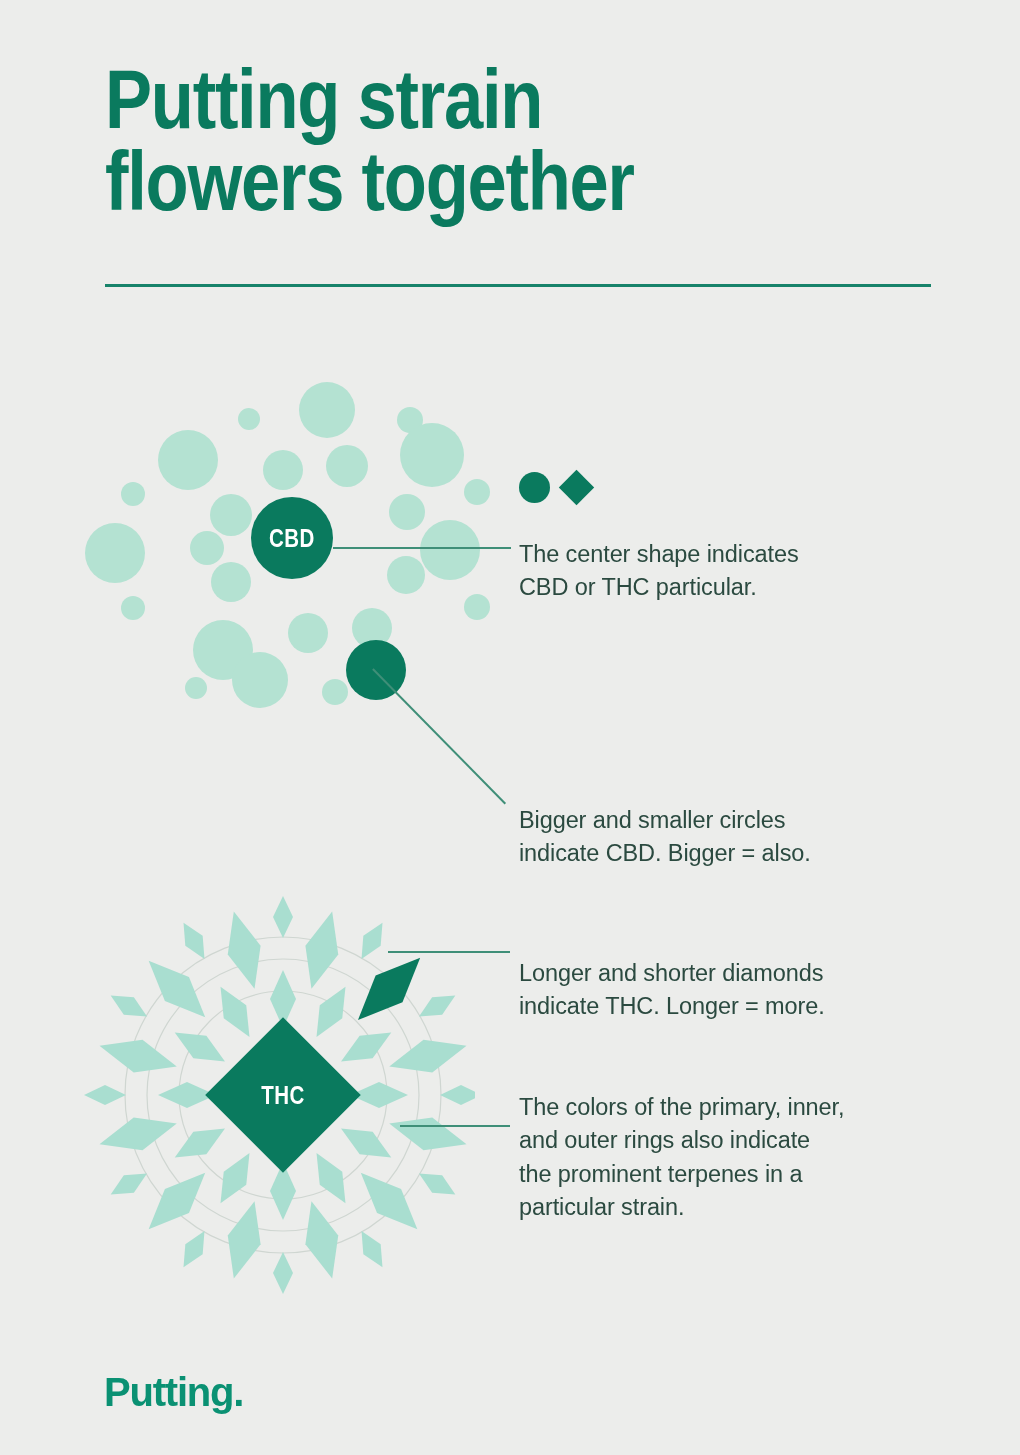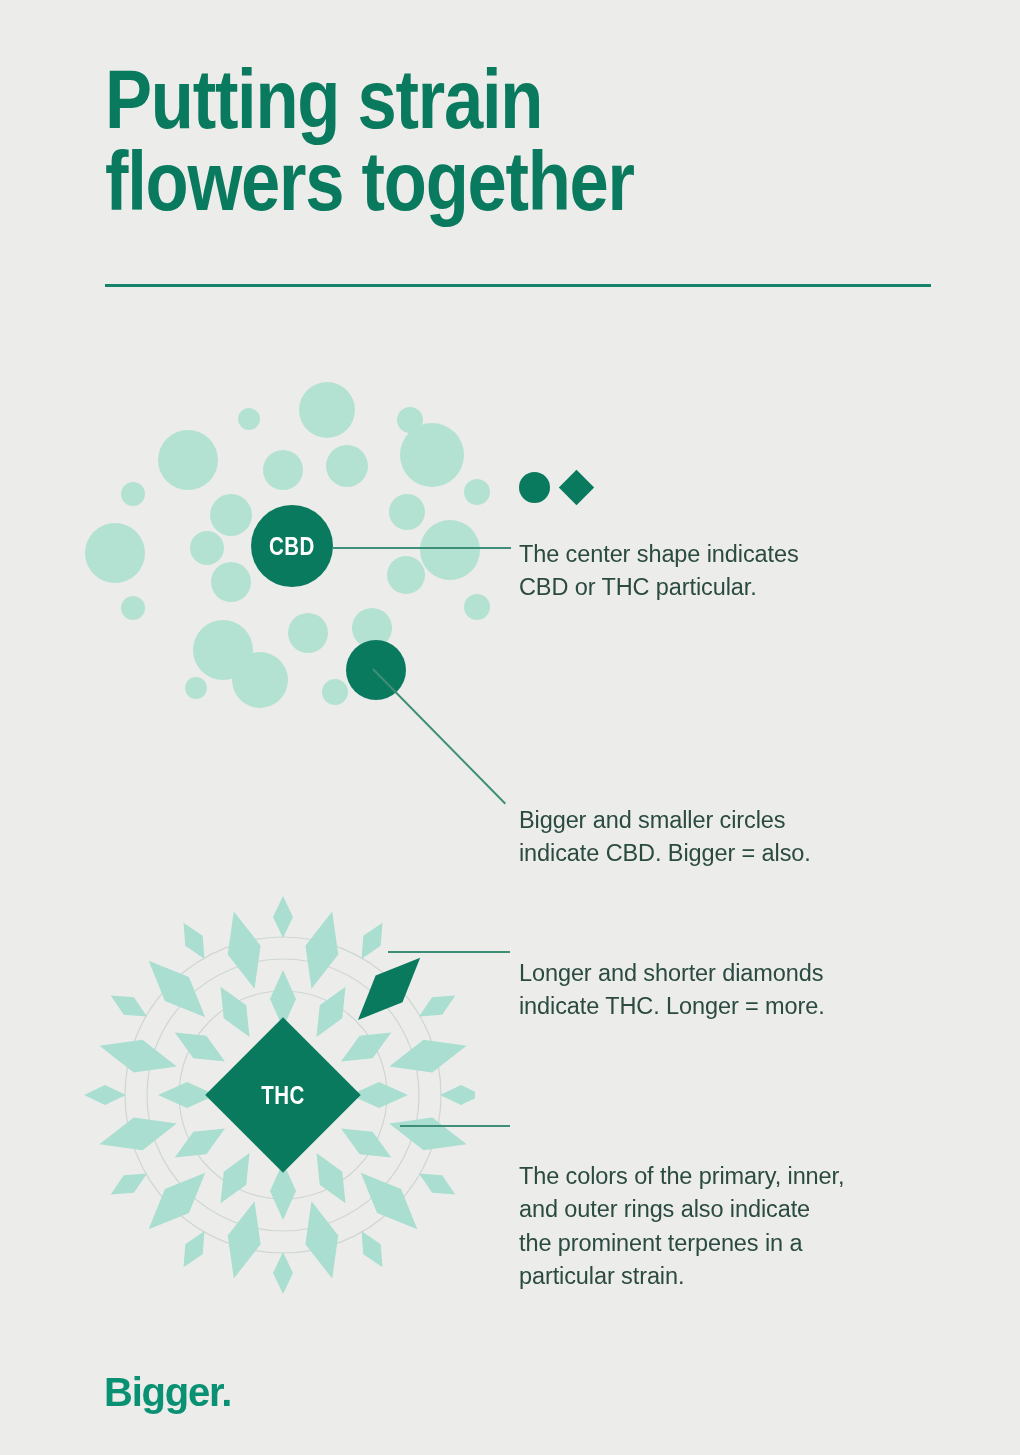--- a/index.html
+++ b/index.html
@@ -140,21 +140,21 @@
     width: 430px;
     color: #2b4a40;
     font-size: 23.5px;
     line-height: 1.42;
     white-space: pre-line;
     letter-spacing: -0.1px;
   }
   .note-1 { left: 519px; top: 538px; }
   .note-2 { left: 519px; top: 804px; }
   .note-3 { left: 519px; top: 937px; margin-top: 20px; }
-  .note-4 { left: 519px; top: 1160px; }
+  .note-4 { left: 519px; top: 1091px; }
 
   
   .logo {
     position: absolute;
     left: 104px;
     top: 1370px;
     font-size: 40px;
     font-weight: bold;
     color: #0a9173;
     letter-spacing: -1.2px;
@@ -189,21 +189,21 @@
       <div class="dot" style="left: 302px; top: 186px; width: 38px; height: 38px;"></div>
       <div class="dot" style="left: 36px; top: 226px; width: 24px; height: 24px;"></div>
       <div class="dot" style="left: 379px; top: 224px; width: 26px; height: 26px;"></div>
       <div class="dot" style="left: 108px; top: 250px; width: 60px; height: 60px;"></div>
       <div class="dot" style="left: 203px; top: 243px; width: 40px; height: 40px;"></div>
       <div class="dot" style="left: 267px; top: 238px; width: 40px; height: 40px;"></div>
       <div class="dot" style="left: 100px; top: 307px; width: 22px; height: 22px;"></div>
       <div class="dot" style="left: 147px; top: 282px; width: 56px; height: 56px;"></div>
       <div class="dot" style="left: 237px; top: 309px; width: 26px; height: 26px;"></div>
       <div class="dot highlight" style="left: 261px; top: 270px; width: 60px; height: 60px;"></div>
-      <div class="dot center" style="left: 166px; top: 135px; width: 82px; height: 82px; text-align: right;">
+      <div class="dot center" style="left: 166px; top: 127px; width: 82px; height: 82px; text-align: right;">
         <span class="dot-label">CBD</span>
       </div>
     </div>
 
   <div class="thc-flower" id="thc-flower">
     <svg id="thc-svg" width="420" height="400">
         <circle cx="228" cy="200" r="104" fill="none" stroke="#cfd6d1" stroke-width="1.2"></circle>
         <circle cx="228" cy="200" r="136" fill="none" stroke="#cfd6d1" stroke-width="1.2"></circle>
         <circle cx="228" cy="200" r="158" fill="none" stroke="#cfd6d1" stroke-width="1.2"></circle>
         <polygon points="0,-29 13,0 0,29 -13,0" fill="#a9ded0" transform="translate(228,104) rotate(0)"></polygon>
@@ -263,15 +263,15 @@
 CBD or THC particular.</div>
   <div class="note note-2">Bigger and smaller circles
 indicate CBD. Bigger = also.</div>
   <div class="note note-3">Longer and shorter diamonds
 indicate THC. Longer = more.</div>
   <div class="note note-4">The colors of the primary, inner,
 and outer rings also indicate
 the prominent terpenes in a
 particular strain.</div>
 
-  <div class="logo">Bigger.</div>
+  <div class="logo">Putting.</div>
 
 </div>
 
 </body></html>

